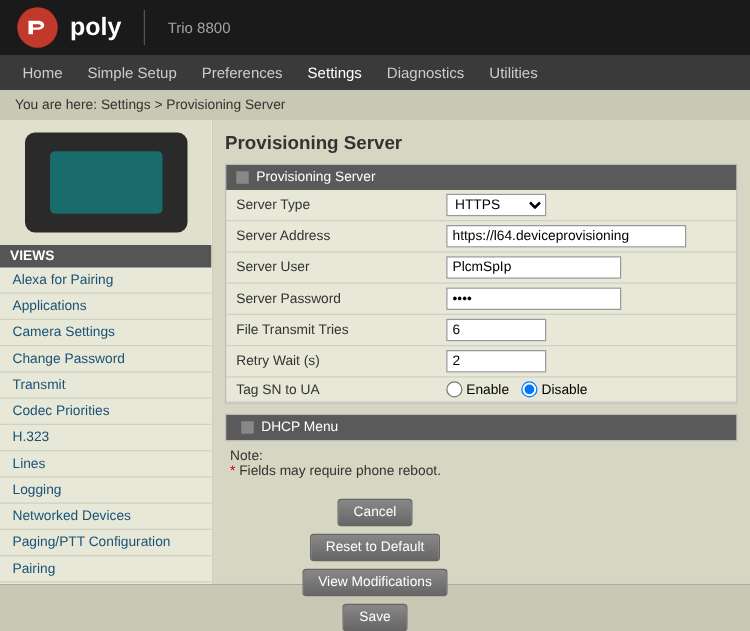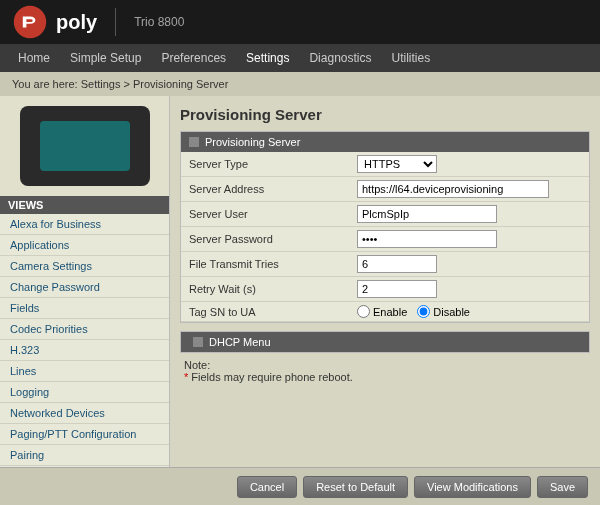--- a/index.html
+++ b/index.html
@@ -50,21 +50,21 @@
 
     
     .dhcp-section { background: #e8e8d8; border: 1px solid #bbb; }
     .dhcp-header { background: #5a5a5a; color: #fff; padding: 4px 12px; font-size: 11px; display: flex; align-items: center; gap: 6px; }
 
     
     .note-area { padding: 6px 4px; font-size: 11px; color: #333; }
     .note-asterisk { color: #cc0000; }
 
     
-    .footer { background: #c8c8b4; border-top: 1px solid #aaa; height: 38px; display: flex; align-items: center; justify-content: flex-end; padding: 0 12px; gap: 6px; }
+    .footer { background: #c8c8b4; border-top: 1px solid #aaa; height: 38px; display: flex; align-items: center; justify-content: flex-end; padding: 0 12px; gap: 6px; flex-direction: column; }
     .btn { padding: 4px 12px; font-size: 11px; cursor: pointer; border: 1px solid #666; border-radius: 3px; }
     .btn-gray { background: linear-gradient(to bottom, #888, #666); color: #fff; }
 
     
     .logo-svg { width: 36px; height: 36px; }
   </style>
 </head>
 <body>
 
 <div class="header">
@@ -95,25 +95,25 @@
 
 <div class="main-layout">
 
   <div class="sidebar">
     <div class="sidebar-device-img">
       <div class="device-img-placeholder">
         <div class="device-screen"></div>
       </div>
     </div>
     <div class="sidebar-section-label">VIEWS</div>
-    <div class="sidebar-item">Alexa for Business</div>
+    <div class="sidebar-item">Alexa for Pairing</div>
     <div class="sidebar-item">Applications</div>
     <div class="sidebar-item">Camera Settings</div>
     <div class="sidebar-item">Change Password</div>
-    <div class="sidebar-item">Fields</div>
+    <div class="sidebar-item">Transmit</div>
     <div class="sidebar-item">Codec Priorities</div>
     <div class="sidebar-item">H.323</div>
     <div class="sidebar-item">Lines</div>
     <div class="sidebar-item">Logging</div>
     <div class="sidebar-item">Networked Devices</div>
     <div class="sidebar-item">Paging/PTT Configuration</div>
     <div class="sidebar-item">Pairing</div>
     <div class="sidebar-item">Phone Lock</div>
 
   </div>

